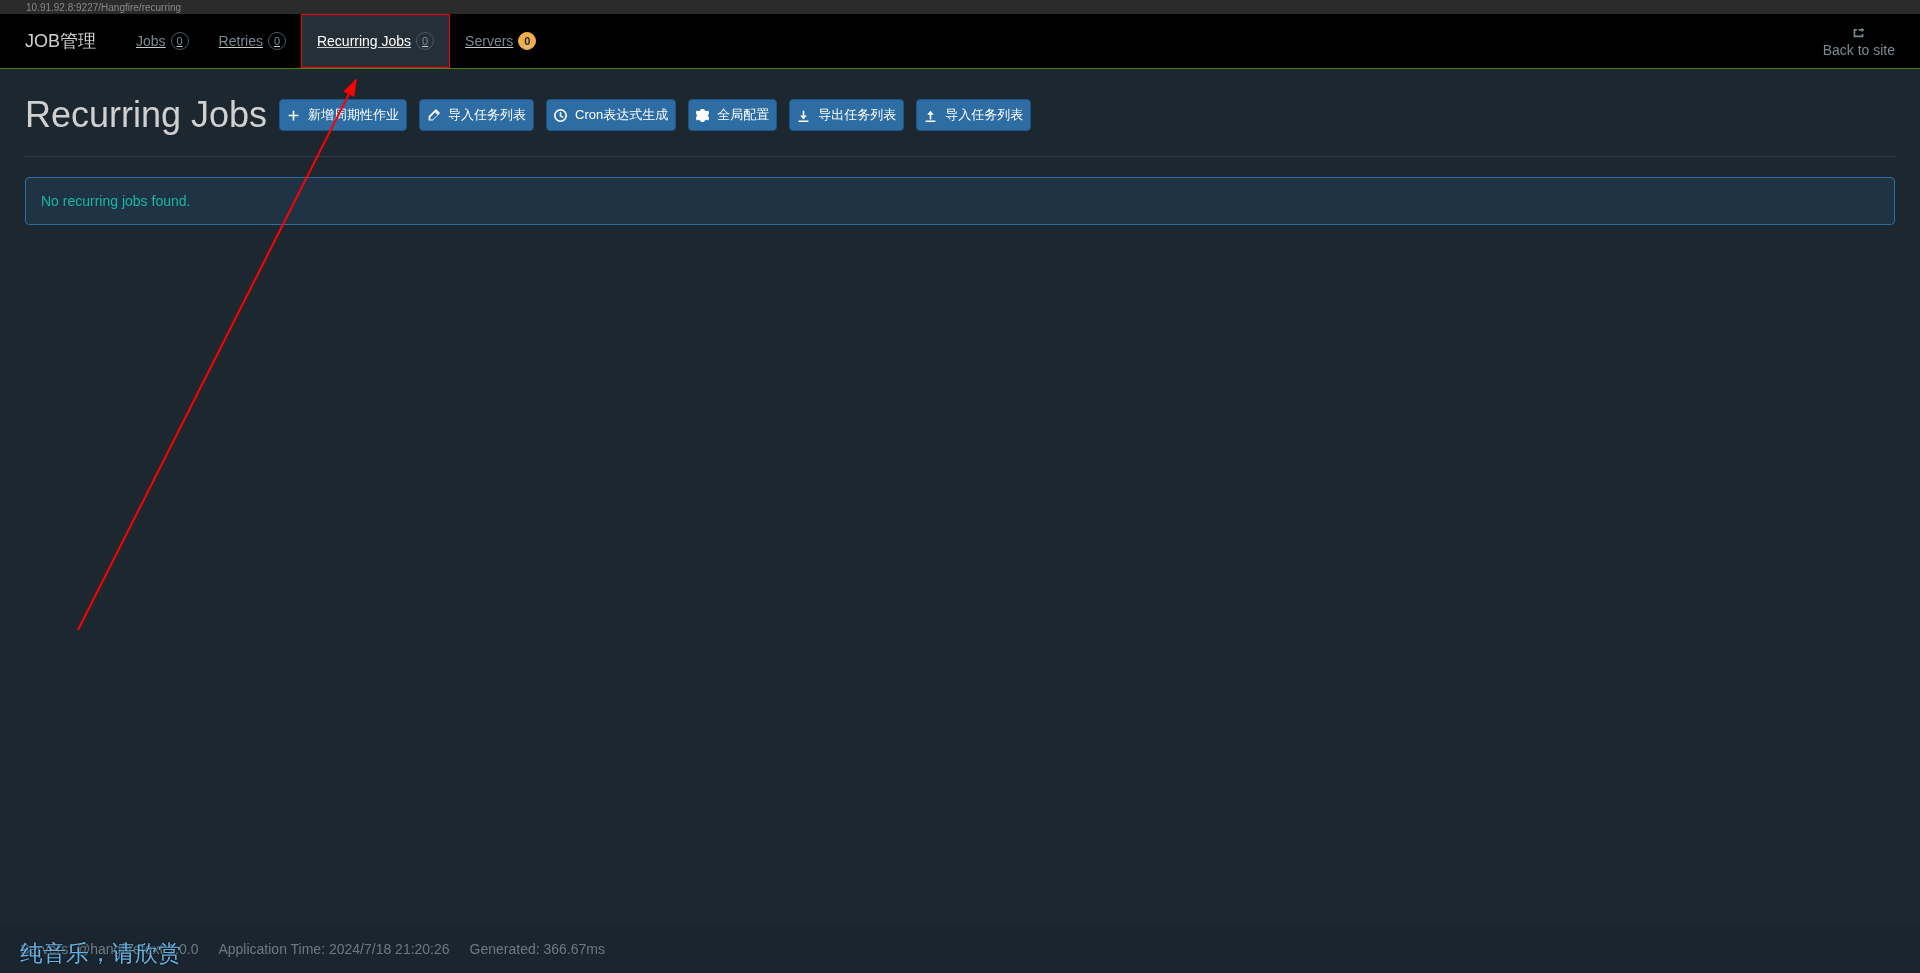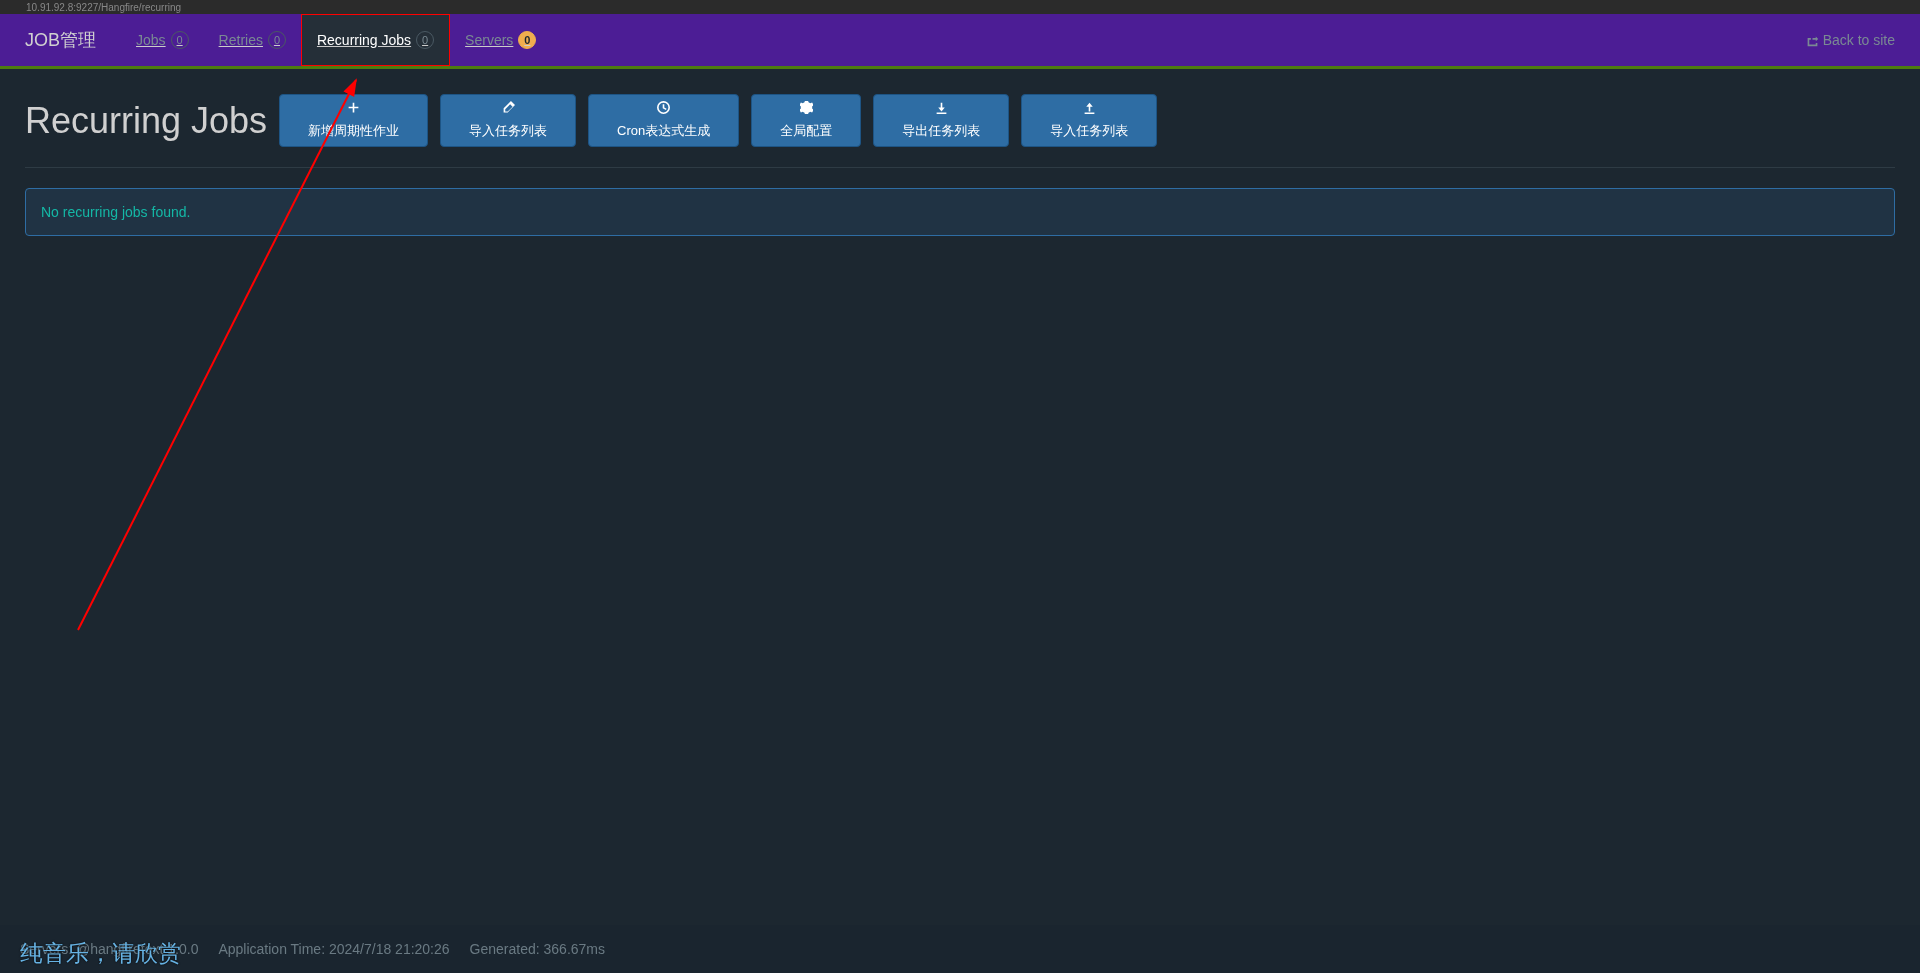--- a/index.html
+++ b/index.html
@@ -19,26 +19,26 @@
       display: flex;
       align-items: center;
       padding: 0 26px;
       color: #888;
       font-size: 10px;
       overflow: hidden;
     }
 
     
     .navbar {
-      background: #4c1d95;
+      background: #000000;
       height: 55px;
       display: flex;
       align-items: center;
       padding: 0 25px;
-      border-bottom: 3px solid #4d7c0f;
+      border-bottom: 1px solid #4d7c0f;
     }
     .navbar-brand {
       font-size: 18px;
       color: #d0d0d0;
       margin-right: 25px;
     }
     .nav-tabs {
       display: flex;
       height: 100%;
       align-items: stretch;
@@ -77,20 +77,21 @@
       border-color: #f0ad4e;
       color: #1a252f;
       font-weight: bold;
     }
     .back-link {
       color: #7a8a93;
       font-size: 14px;
       display: flex;
       align-items: center;
       gap: 4px;
+      flex-direction: column;
     }
 
     
     .container {
       padding: 25px;
     }
     .page-header {
       display: flex;
       align-items: center;
       gap: 12px;
@@ -100,28 +101,27 @@
     }
     .page-title {
       font-size: 36px;
       font-weight: 400;
       color: #d0d0d0;
     }
     .btn {
       background: #2e6da4;
       border: 1px solid #1d5484;
       color: #ffffff;
-      padding: 6px 28px;
+      padding: 6px 7px;
       font-size: 13px;
       border-radius: 4px;
       display: inline-flex;
       align-items: center;
       gap: 8px;
       cursor: pointer;
-      flex-direction: column;
     }
     .icon { width: 13px; height: 13px; display: inline-block; }
 
     .alert {
       margin-top: 20px;
       padding: 15px;
       border: 1px solid #2e6da4;
       border-radius: 4px;
       background: #203344;
       color: #14b8a6;

